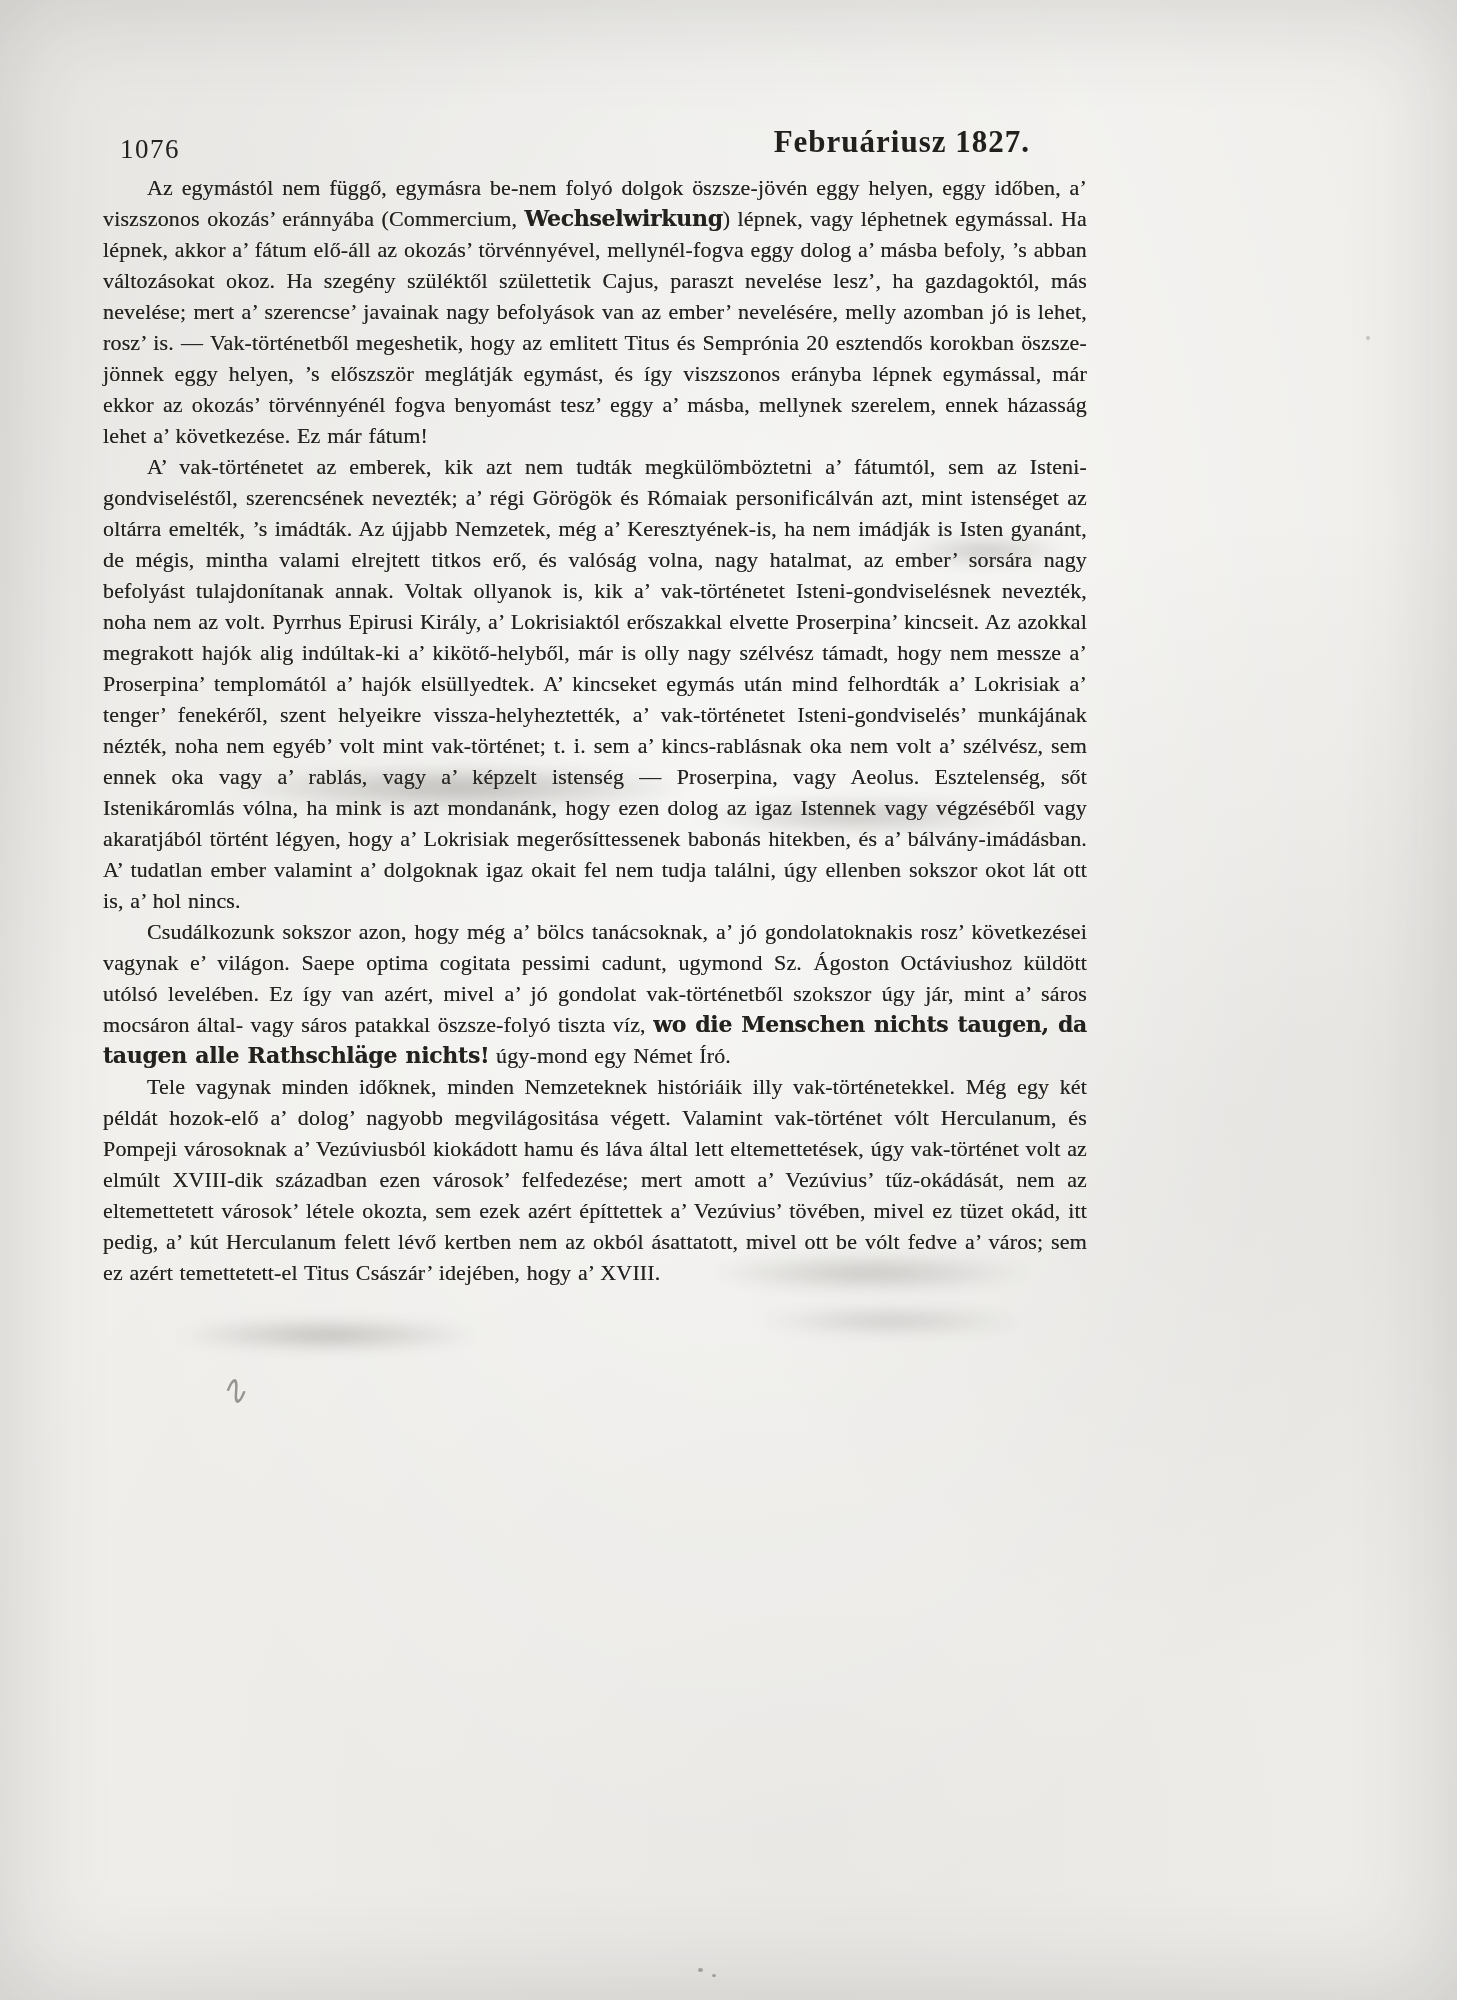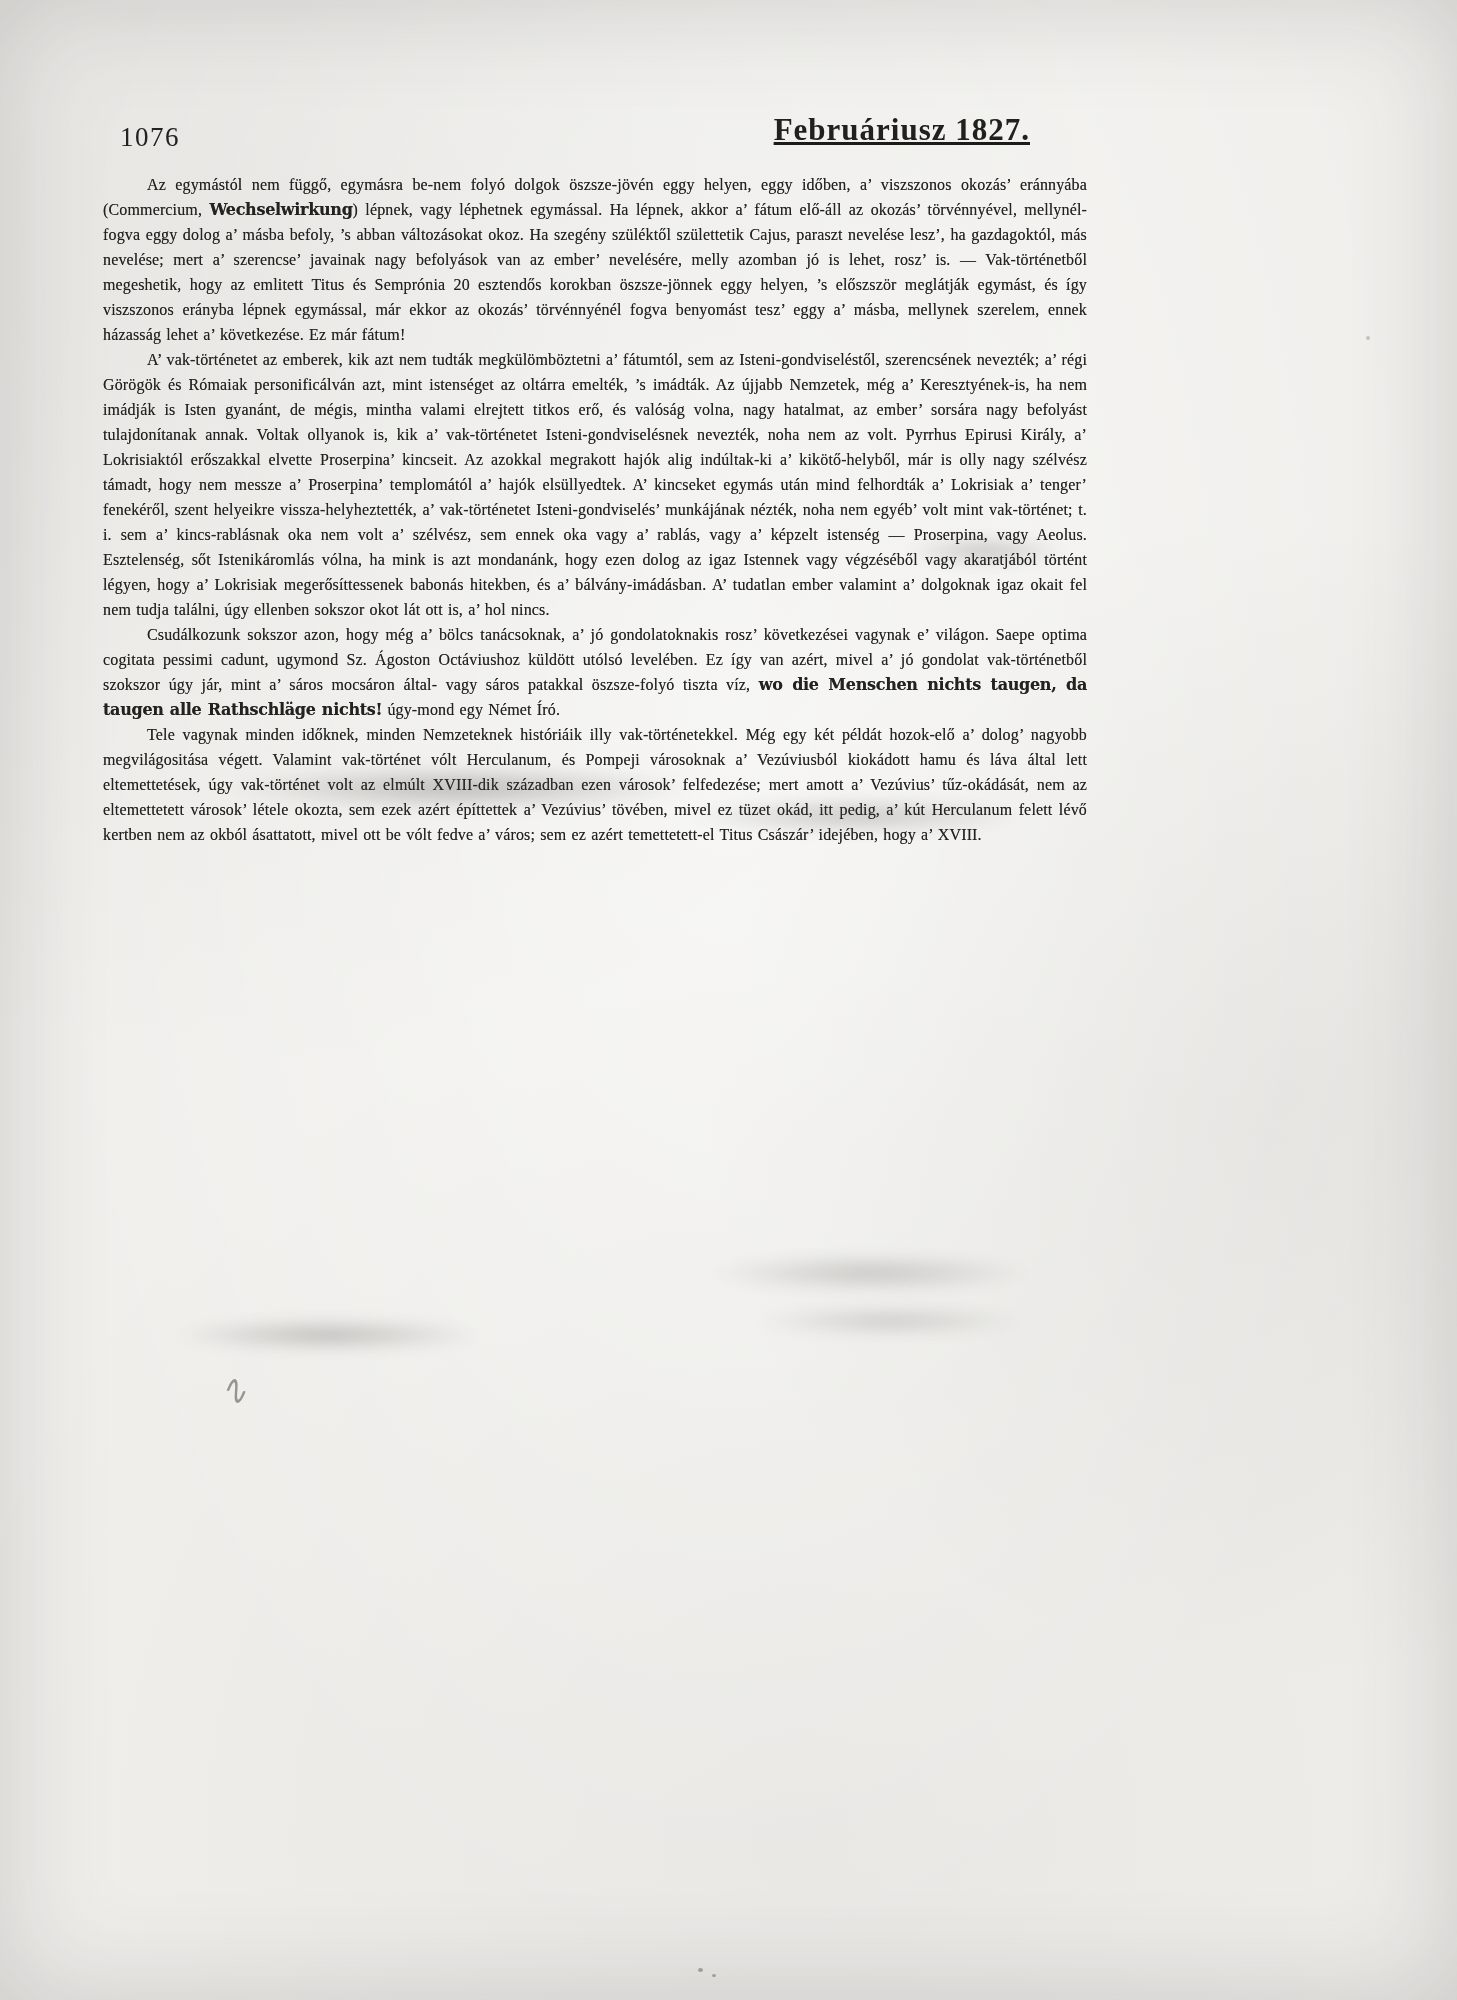--- a/index.html
+++ b/index.html
@@ -21,40 +21,40 @@
       radial-gradient(circle at 55% 92%, rgba(40,38,34,0.04), transparent 45%);
   }
   .page::after{
     content:"";
     position:absolute;inset:0;
     box-shadow: inset 0 0 110px rgba(70,66,60,0.20);
     pointer-events:none;
   }
   .header{
     position:absolute;
-    top:112px;left:100px;width:930px;height:46px;text-decoration:underline;
+    top:124px;left:100px;width:930px;height:46px;
   }
   .pagenum{
     position:absolute;left:20px;top:10px;
     font-size:27px;letter-spacing:1.5px;
     color:#242220;
   }
   .title{
     display:block;
     text-align:right;
     font-size:31px;
     font-weight:bold;
     letter-spacing:1px;
     color:#21201d;
   }
   .body-text{
     position:absolute;
     top:172px;left:103px;width:984px;
-    font-size:16px;
-    line-height:25px;
+    font-size:22px;
+    line-height:31px;
     text-align:justify;
     letter-spacing:0.15px;
     word-spacing:1px;
     color:#24221f;
     text-shadow:0 0 0.5px rgba(30,28,24,0.55);
   }
   .body-text p{
     margin:0;
     text-indent:44px;
   }

